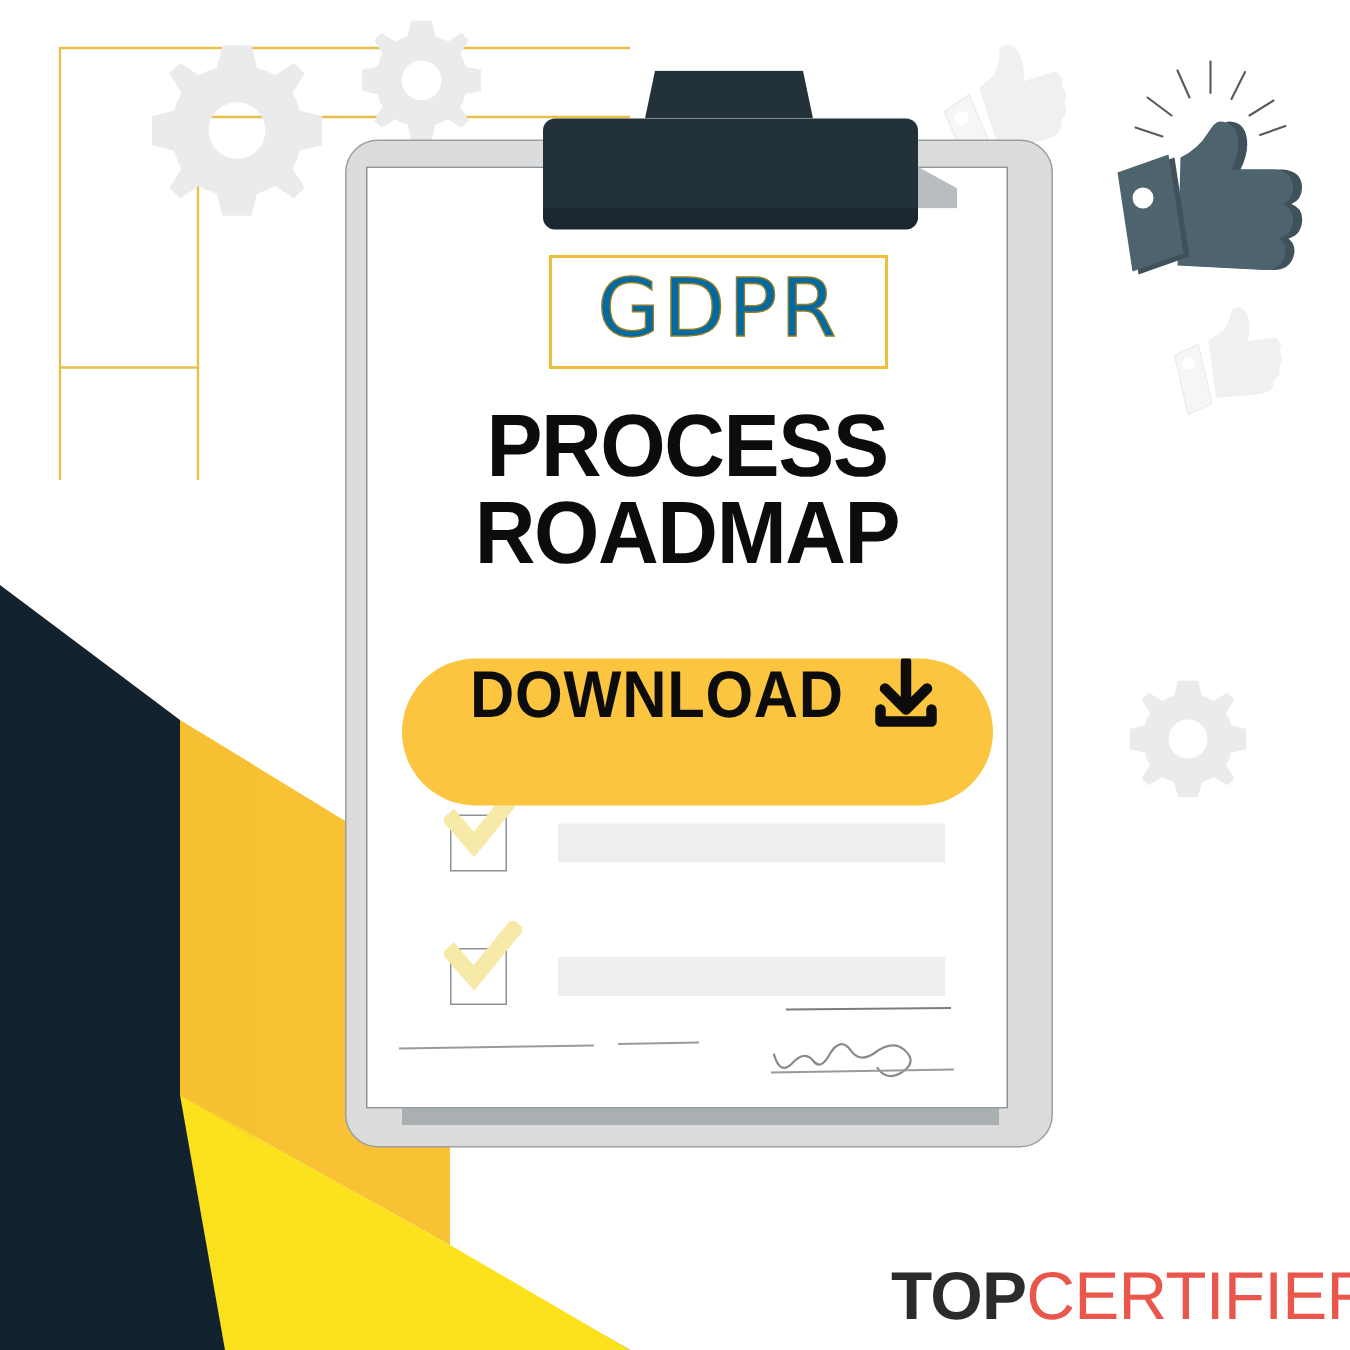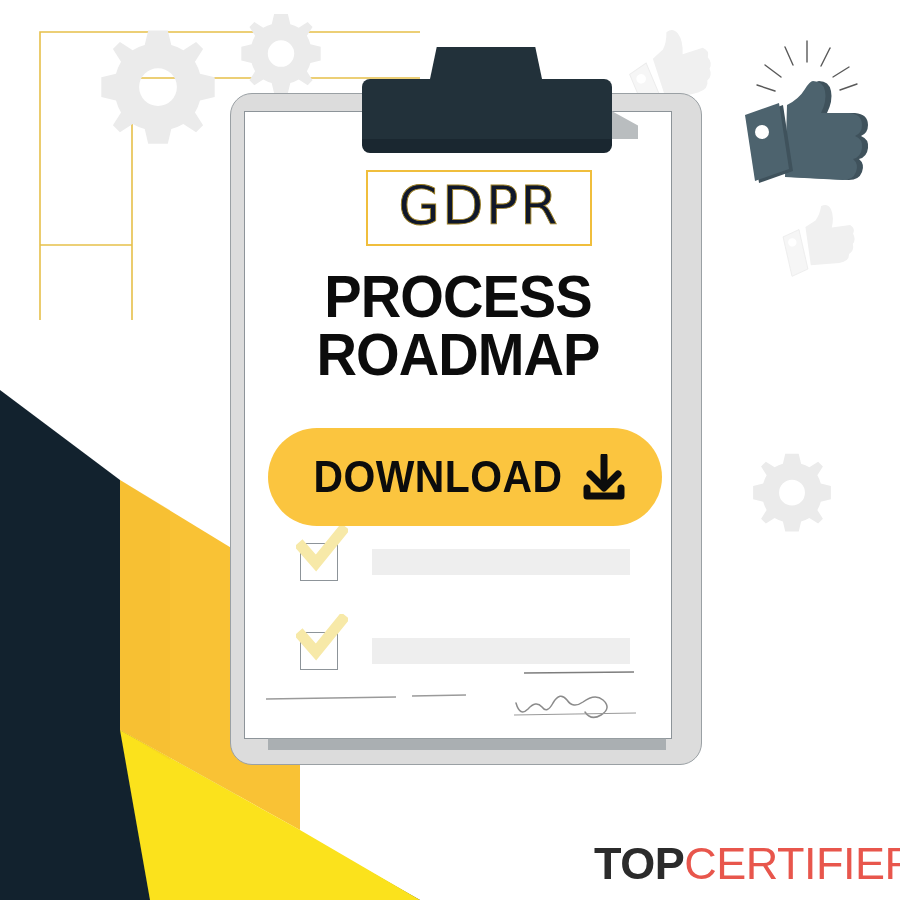--- a/index.html
+++ b/index.html
@@ -59,42 +59,42 @@
   .paper { position:absolute; left:244px; top:111px; width:428px; height:628px; }
 
   .gdpr-box {
     position:absolute; left:122px; top:59px; width:226px; height:76px;
     border:2px solid #F0BE3C; background:#fff;
     display:flex; align-items:center; justify-content:center;
   }
   .gdpr-text {
     font-family:"DejaVu Sans", sans-serif;
     font-size:54px; letter-spacing:2px; line-height:1;
-    color:#0f172a;
+    color:#0369a1;
     -webkit-text-stroke:0.9px #9b7d20;
     padding-bottom:4px;
   }
 
   .headline {
     position:absolute; left:0; top:158px; width:428px;
     text-align:center;
     font-family:"Liberation Sans", sans-serif;
     font-weight:bold;
     font-size:59px;
     line-height:0.98;
     letter-spacing:-1px;
     color:#0c0c0c;
     transform:scaleX(0.95);
   }
   .headline .l2 { display:block; }
 
   .dl-btn {
-    position:absolute; left:24px; top:317px; width:394px; height:98px;
+    position:absolute; left:24px; top:328px; width:394px; height:98px;
     background:#FBC53F; border-radius:49px;
-    display:flex; align-items:center; justify-content:center; gap:10px;
+    display:flex; justify-content:center; gap:10px;
     cursor:pointer;
   }
   .dl-label {
     font-family:"Liberation Sans", sans-serif;
     font-weight:bold; font-size:44px; letter-spacing:0.5px;
     color:#0c0c0c; transform:scaleX(0.93);
   }
   .dl-icon { width:44px; height:46px; display:block; }
   .check-box {
     position:absolute; width:38px; height:38px;

